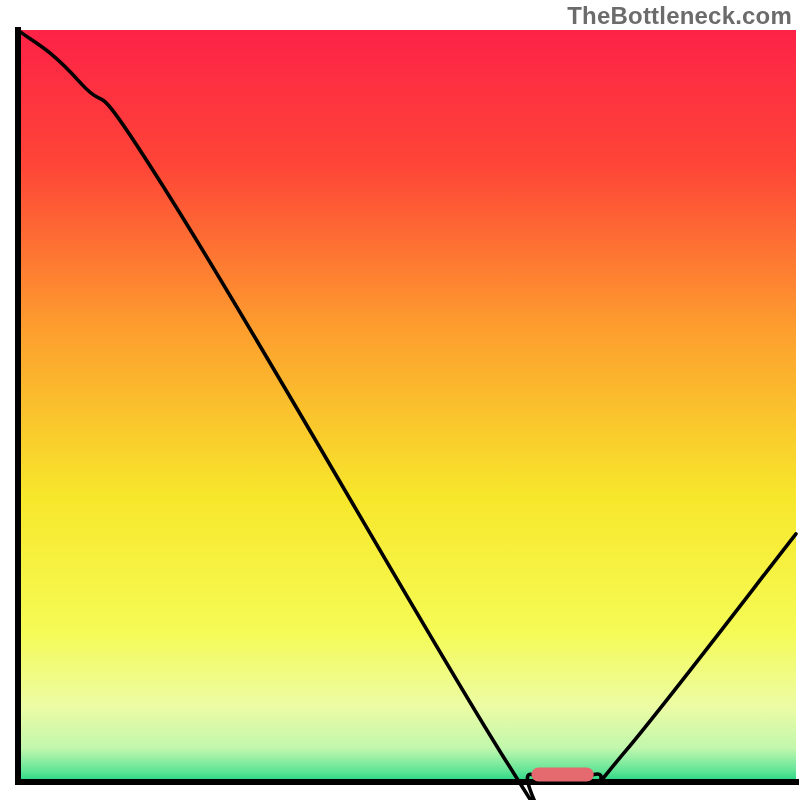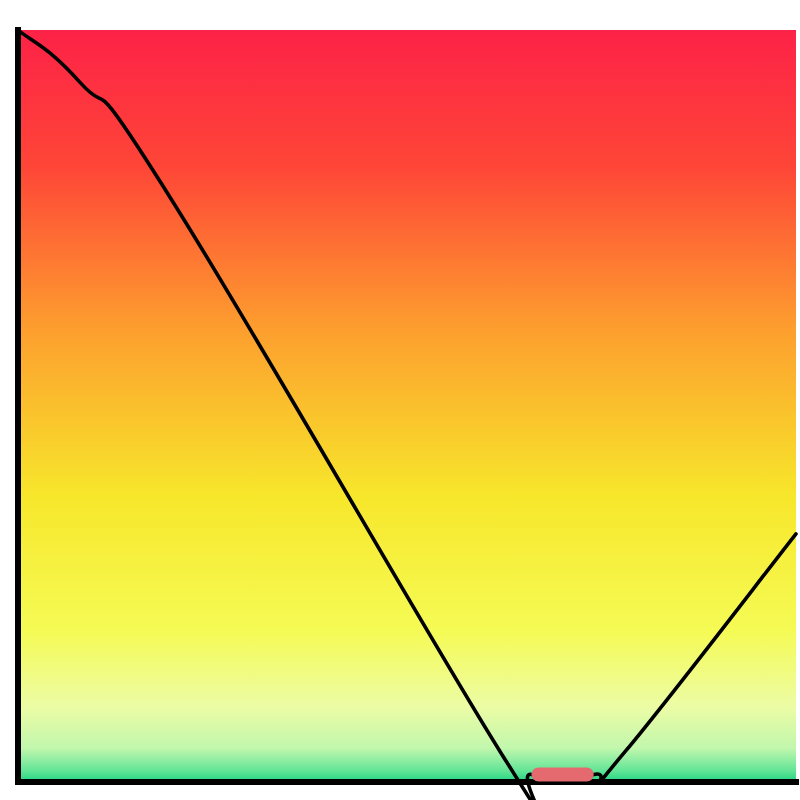--- a/index.html
+++ b/index.html
@@ -27,20 +27,21 @@
     user-select: none;
   }
   svg {
     display: block;
   }
 </style>
 </head>
 <body>
 
 <div class="wrap">
+  <div class="watermark">TheBottleneck.com</div>
 
   <svg id="chart-svg" width="800" height="800" viewBox="0 0 800 800">
     <defs>
       <linearGradient id="bg-grad" x1="0" y1="0" x2="0" y2="1">
           <stop offset="0.00%" stop-color="#fd2247"></stop>
           <stop offset="18.00%" stop-color="#fe4537"></stop>
           <stop offset="40.00%" stop-color="#fd9f2e"></stop>
           <stop offset="62.00%" stop-color="#f7e72b"></stop>
           <stop offset="80.00%" stop-color="#f5fb55"></stop>
           <stop offset="90.00%" stop-color="#ecfca5"></stop>

